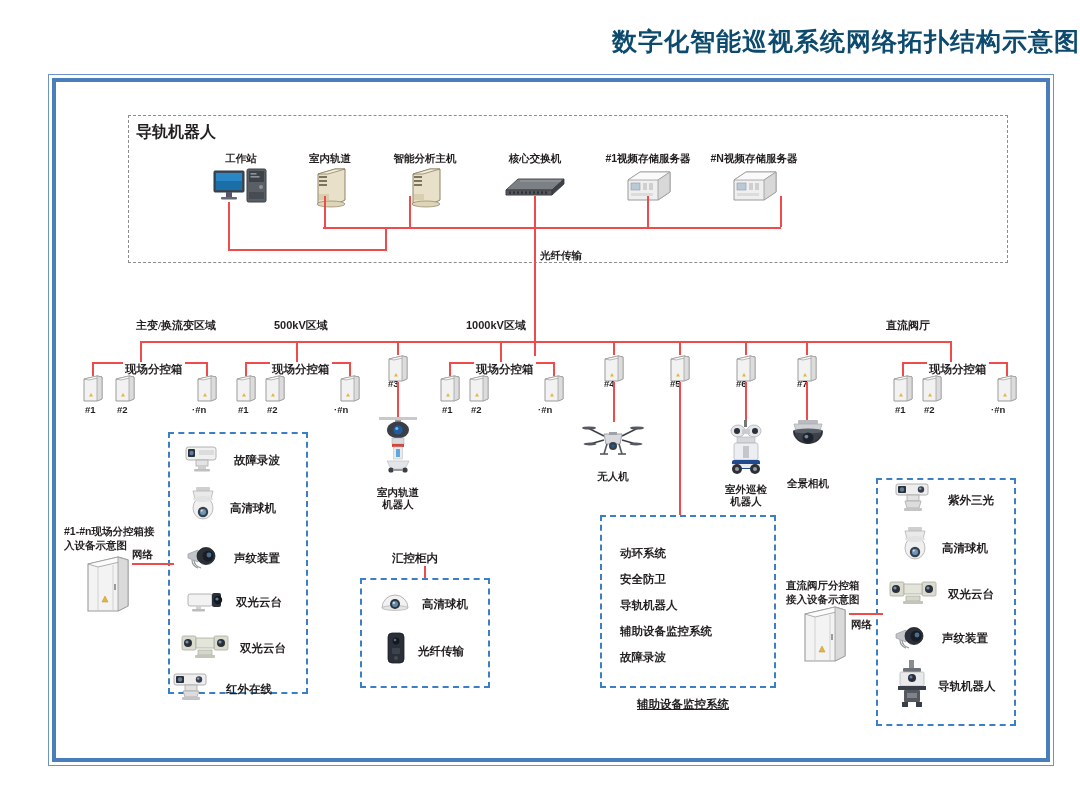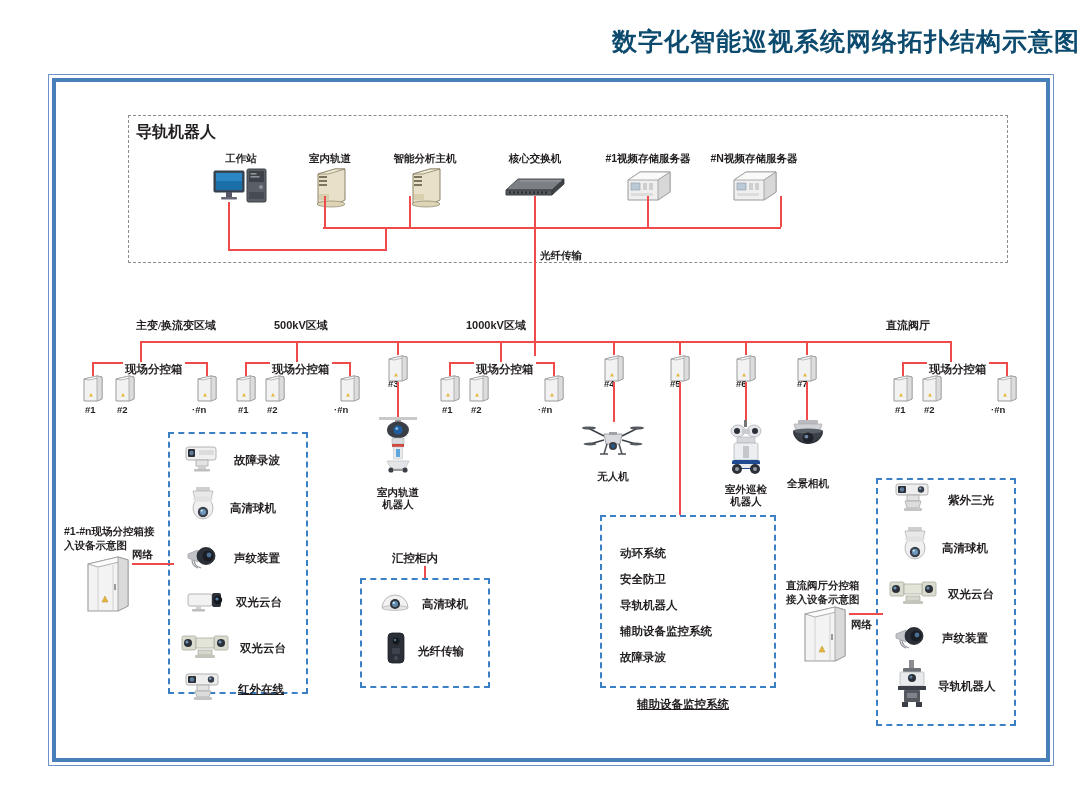--- a/index.html
+++ b/index.html
@@ -630,21 +630,21 @@
       <circle cx="41" cy="11" r="4" fill="#2b3038"></circle>
       <circle cx="40" cy="10" r="1.6" fill="#6f93b5"></circle>
       <rect x="16" y="6" width="18" height="10" fill="#e3e5da" stroke="#aaad9f" stroke-width="0.8"></rect>
       <rect x="18" y="18" width="14" height="5" fill="#d4d7cb" stroke="#a8ab9e" stroke-width="0.7"></rect>
       <rect x="15" y="23" width="20" height="3" rx="1" fill="#c2c5b9"></rect>
     </svg>
   </span>
   <span class="ptxt">双光云台</span>
 </div>
 
-<div class="panel-row" style="left:180px;top:672px;text-decoration:underline;">
+<div class="panel-row" style="left:168px;top:672px;">
   <span class="ico">
     <svg width="48" height="30" viewBox="0 0 48 30">
       <rect x="6" y="2" width="32" height="11" rx="2" fill="#eeeeee" stroke="#a9a9a9" stroke-width="0.9"></rect>
       <rect x="8" y="4" width="8" height="7" rx="1" fill="#2b3038"></rect>
       <circle cx="12" cy="7.5" r="2.2" fill="#5f7d9c"></circle>
       <circle cx="31" cy="7.5" r="3.2" fill="#3a4049"></circle>
       <circle cx="30.2" cy="6.6" r="1.2" fill="#83a6c7"></circle>
       <rect x="17" y="13" width="12" height="6" fill="#e2e2e2" stroke="#a9a9a9" stroke-width="0.8"></rect>
       <path d="M15 19 L31 19 L29 25 L17 25 Z" fill="#dcdcdc" stroke="#a9a9a9" stroke-width="0.8"></path>
       <rect x="14" y="25" width="18" height="3" rx="1" fill="#c4c4c4"></rect>

